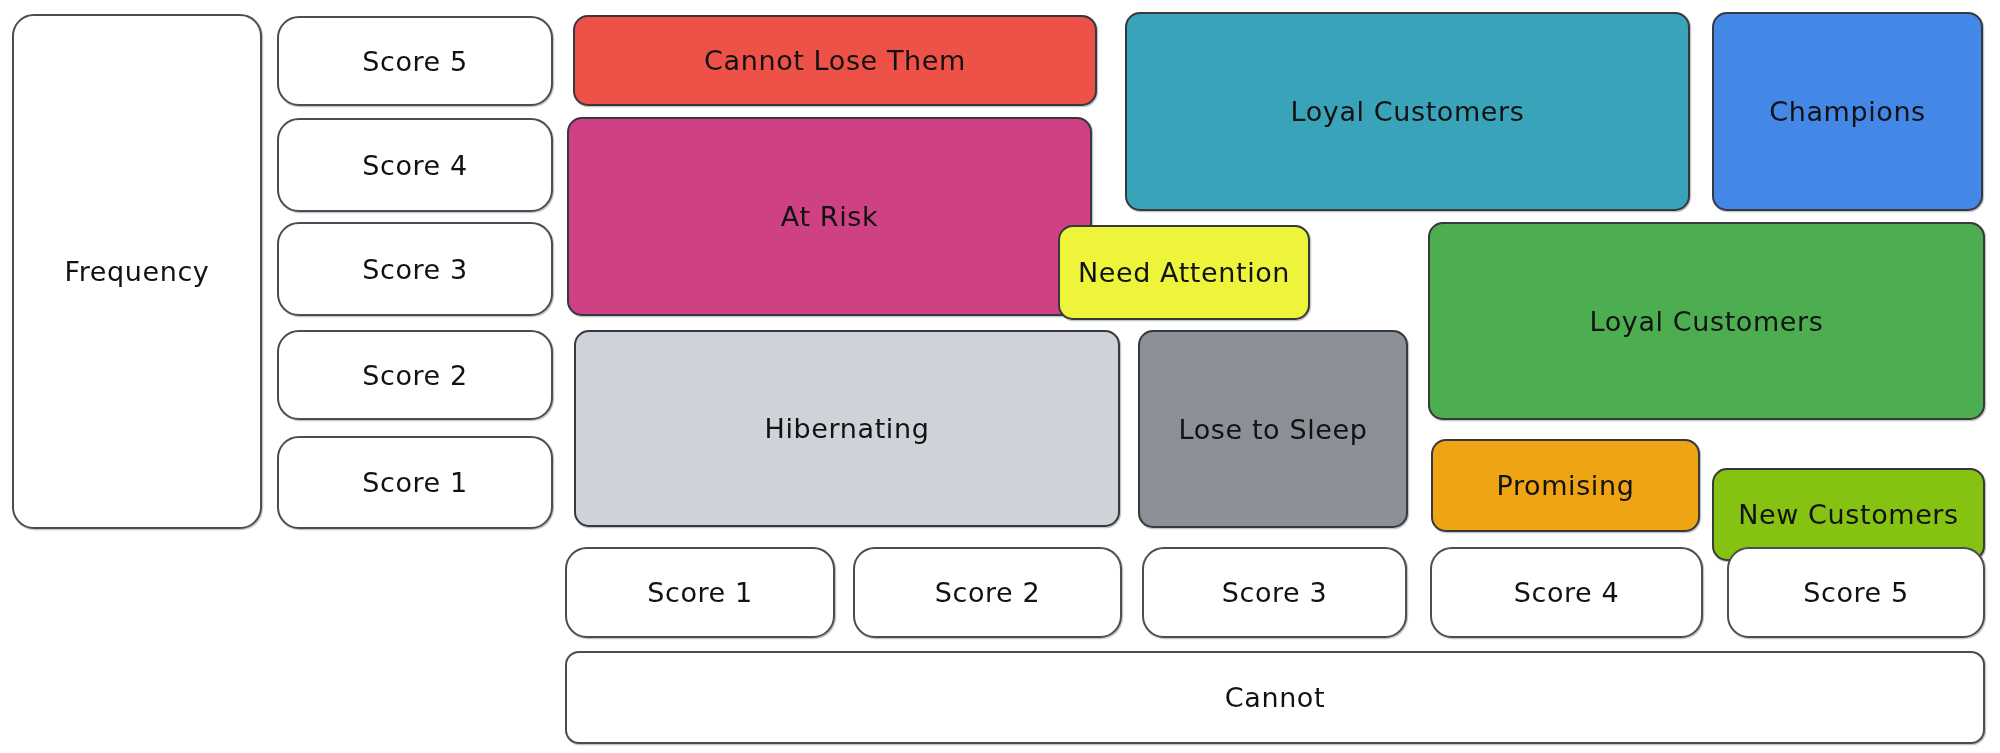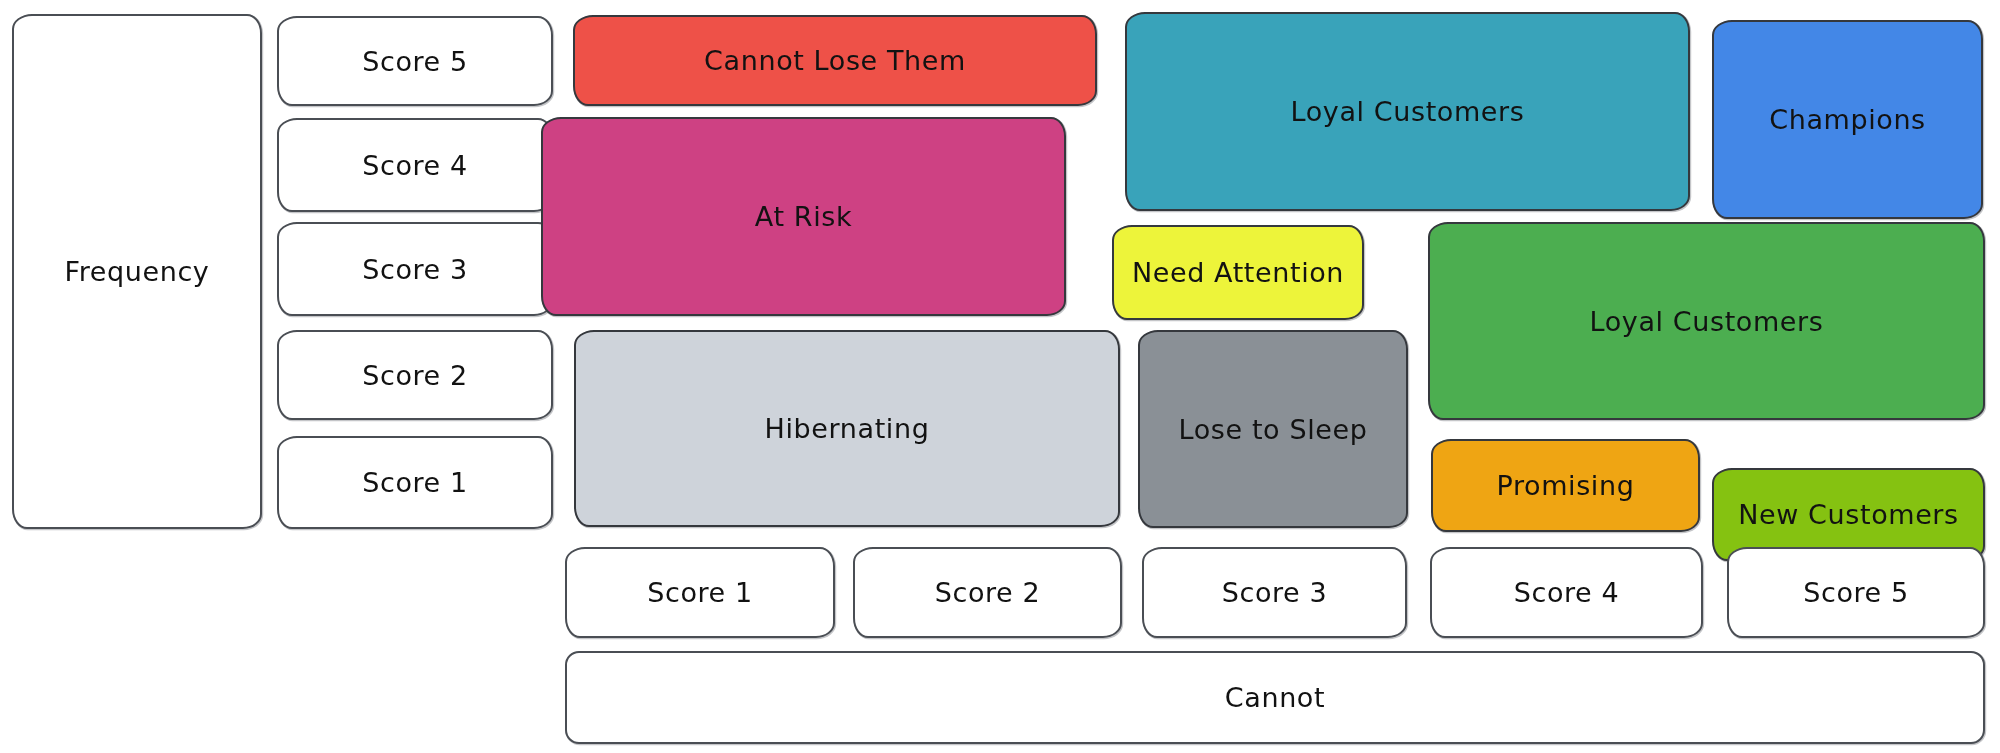--- a/index.html
+++ b/index.html
@@ -18,38 +18,38 @@
     align-items: center;
     justify-content: center;
     text-align: center;
     font-size: 27px;
     letter-spacing: 0.6px;
     border: 2.3px solid #3c4046;
     border-radius: 20px 15px 19px 15px / 15px 19px 15px 20px;
     background: #ffffff;
     box-shadow: 0.8px 0.8px 0 0.4px rgba(85, 90, 97, 0.35);
   }
-  .axisbox { border-color: #4a4e54; }
-  .seg { border-color: #35383d; }
+  .axisbox { border-color: #4a4e54; border-radius: 22px; }
+  .seg { border-color: #35383d; border-radius: 15px; }
 
   
   .b-freq-title { left: 12px;  top: 14px;  width: 250px; height: 515px; }
   .b-fs5 { left: 277px; top: 16px;  width: 276px; height: 90px; }
   .b-fs4 { left: 277px; top: 118px; width: 276px; height: 94px; }
   .b-fs3 { left: 277px; top: 222px; width: 276px; height: 94px; }
   .b-fs2 { left: 277px; top: 330px; width: 276px; height: 90px; }
   .b-fs1 { left: 277px; top: 436px; width: 276px; height: 93px; }
 
   
   .b-cannot      { left: 573px;  top: 15px;  width: 524px; height: 91px; }
-  .b-atrisk      { left: 541px;  top: 117px; width: 525px; height: 199px; }
+  .b-atrisk      { left: 567px;  top: 117px; width: 525px; height: 199px; }
   .b-hibernating { left: 574px;  top: 330px; width: 546px; height: 197px; }
   .b-loyaltop    { left: 1125px; top: 12px;  width: 565px; height: 199px; }
-  .b-champions   { left: 1712px; top: 12px;  width: 271px; height: 199px; margin-top: 8px; }
-  .b-needatt     { left: 1112px; top: 225px; width: 252px; height: 95px; }
+  .b-champions   { left: 1712px; top: 12px;  width: 271px; height: 199px; }
+  .b-needatt     { left: 1058px; top: 225px; width: 252px; height: 95px; }
   .b-abouttosleep{ left: 1138px; top: 330px; width: 270px; height: 198px; }
   .b-loyalright  { left: 1428px; top: 222px; width: 557px; height: 198px; }
   .b-promising   { left: 1431px; top: 439px; width: 269px; height: 93px; }
   .b-newcust     { left: 1712px; top: 439px; width: 273px; height: 93px; }
 
   
   .b-rs1 { left: 565px;  top: 547px; width: 270px; height: 91px; }
   .b-rs2 { left: 853px;  top: 547px; width: 269px; height: 91px; }
   .b-rs3 { left: 1142px; top: 547px; width: 265px; height: 91px; }
   .b-rs4 { left: 1430px; top: 547px; width: 273px; height: 91px; }

